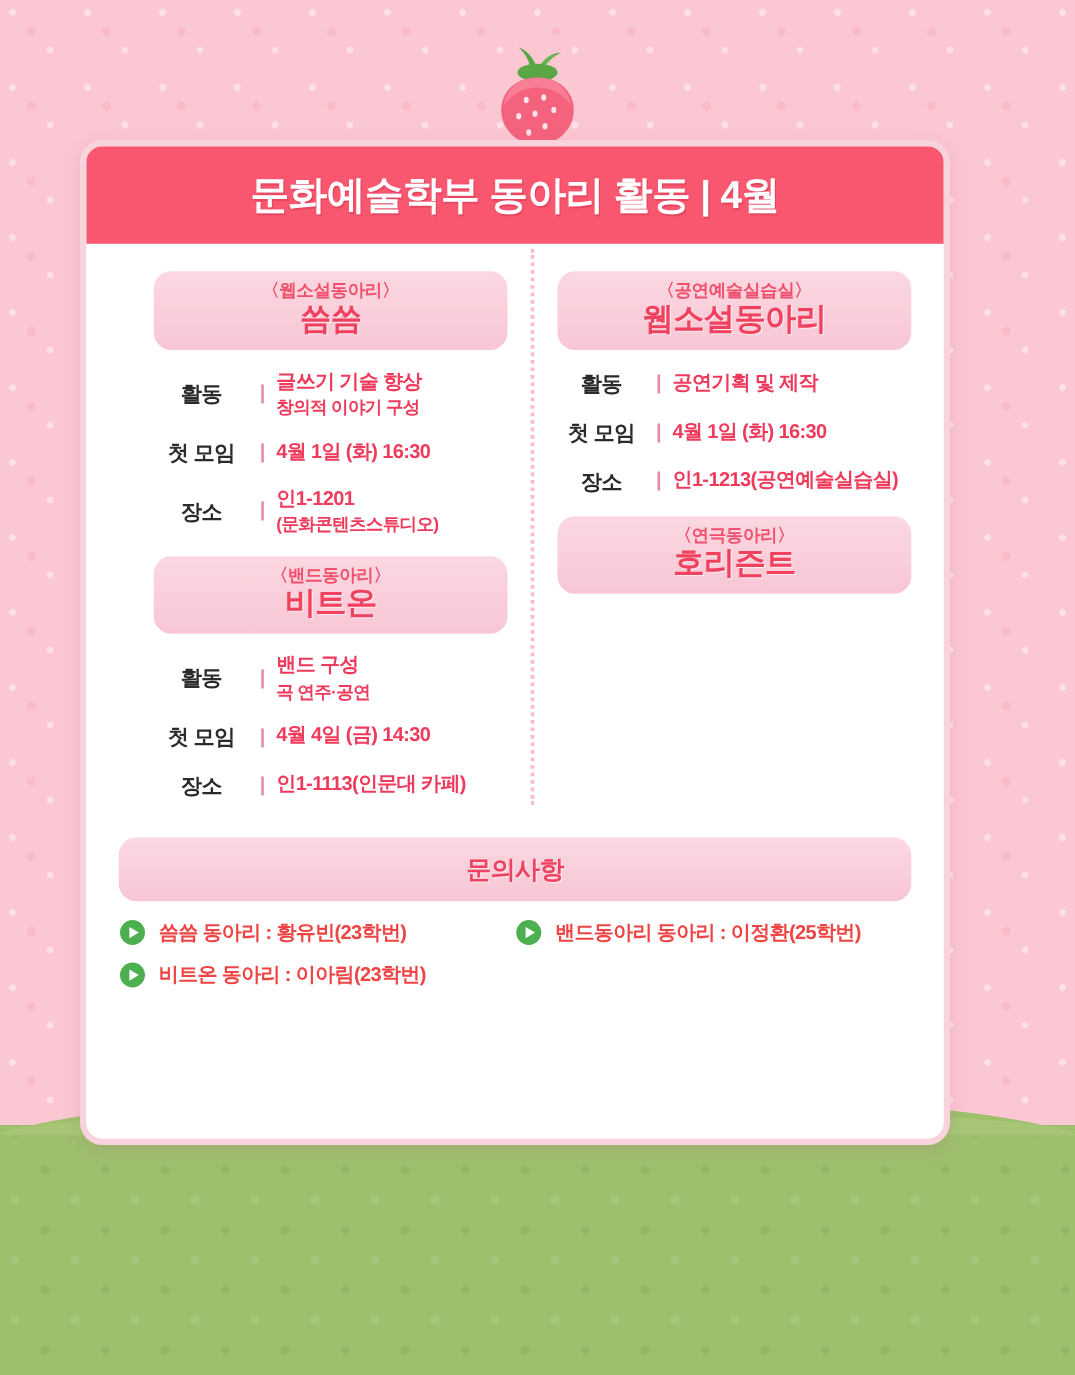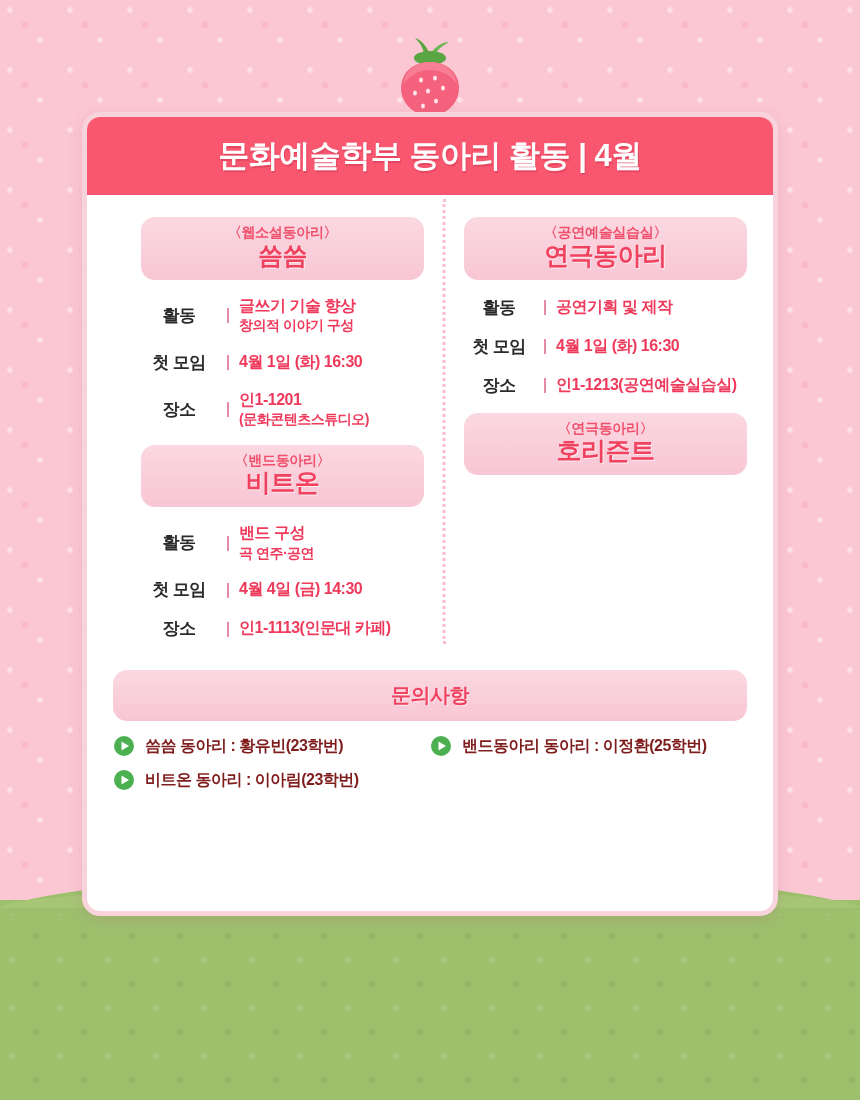--- a/index.html
+++ b/index.html
@@ -67,21 +67,21 @@
     transform: translateX(-50%);
     top: 36px;
     width: 90px;
     height: 84px;
     z-index: 5;
   }
 
   
   .card {
     position: absolute;
-    left: 82px;
+    left: 64px;
     top: 112px;
     width: 696px;
     height: 804px;
     background: #ffffff;
     border: 5px solid #f9d3dc;
     border-radius: 18px;
     box-sizing: border-box;
     overflow: hidden;
     z-index: 10;
     box-shadow: 0 4px 14px rgba(180,90,120,0.18);
@@ -219,21 +219,21 @@
     align-items: center;
     box-sizing: border-box;
     margin-bottom: 12px;
   }
   .contact-item .bullet {
     flex: 0 0 22px;
     height: 22px;
     margin-right: 10px;
   }
   .contact-item .txt {
-    color: #7f1d1d;
+    color: #ef4444;
     font-size: 16px;
     font-weight: bold;
     letter-spacing: -0.5px;
   }
 </style>
 </head>
 <body>
 
 <div class="bg"></div>
 <div class="bg-grass"></div>
@@ -320,21 +320,21 @@
             <div class="info-value">인1-1113(인문대 카페)</div>
           </div>
         </div>
 
       </div>
 
       <div class="col right">
 
         <div class="club-pill">
           <div class="club-kind">〈공연예술실습실〉</div>
-          <div class="club-name">연극동아리</div>
+          <div class="club-name">웹소설동아리</div>
         </div>
         <div class="info-list">
           <div class="info-row">
             <div class="info-label">활동</div>
             <div class="info-sep">|</div>
             <div class="info-value">공연기획 및 제작</div>
           </div>
           <div class="info-row">
             <div class="info-label">첫 모임</div>
             <div class="info-sep">|</div>

